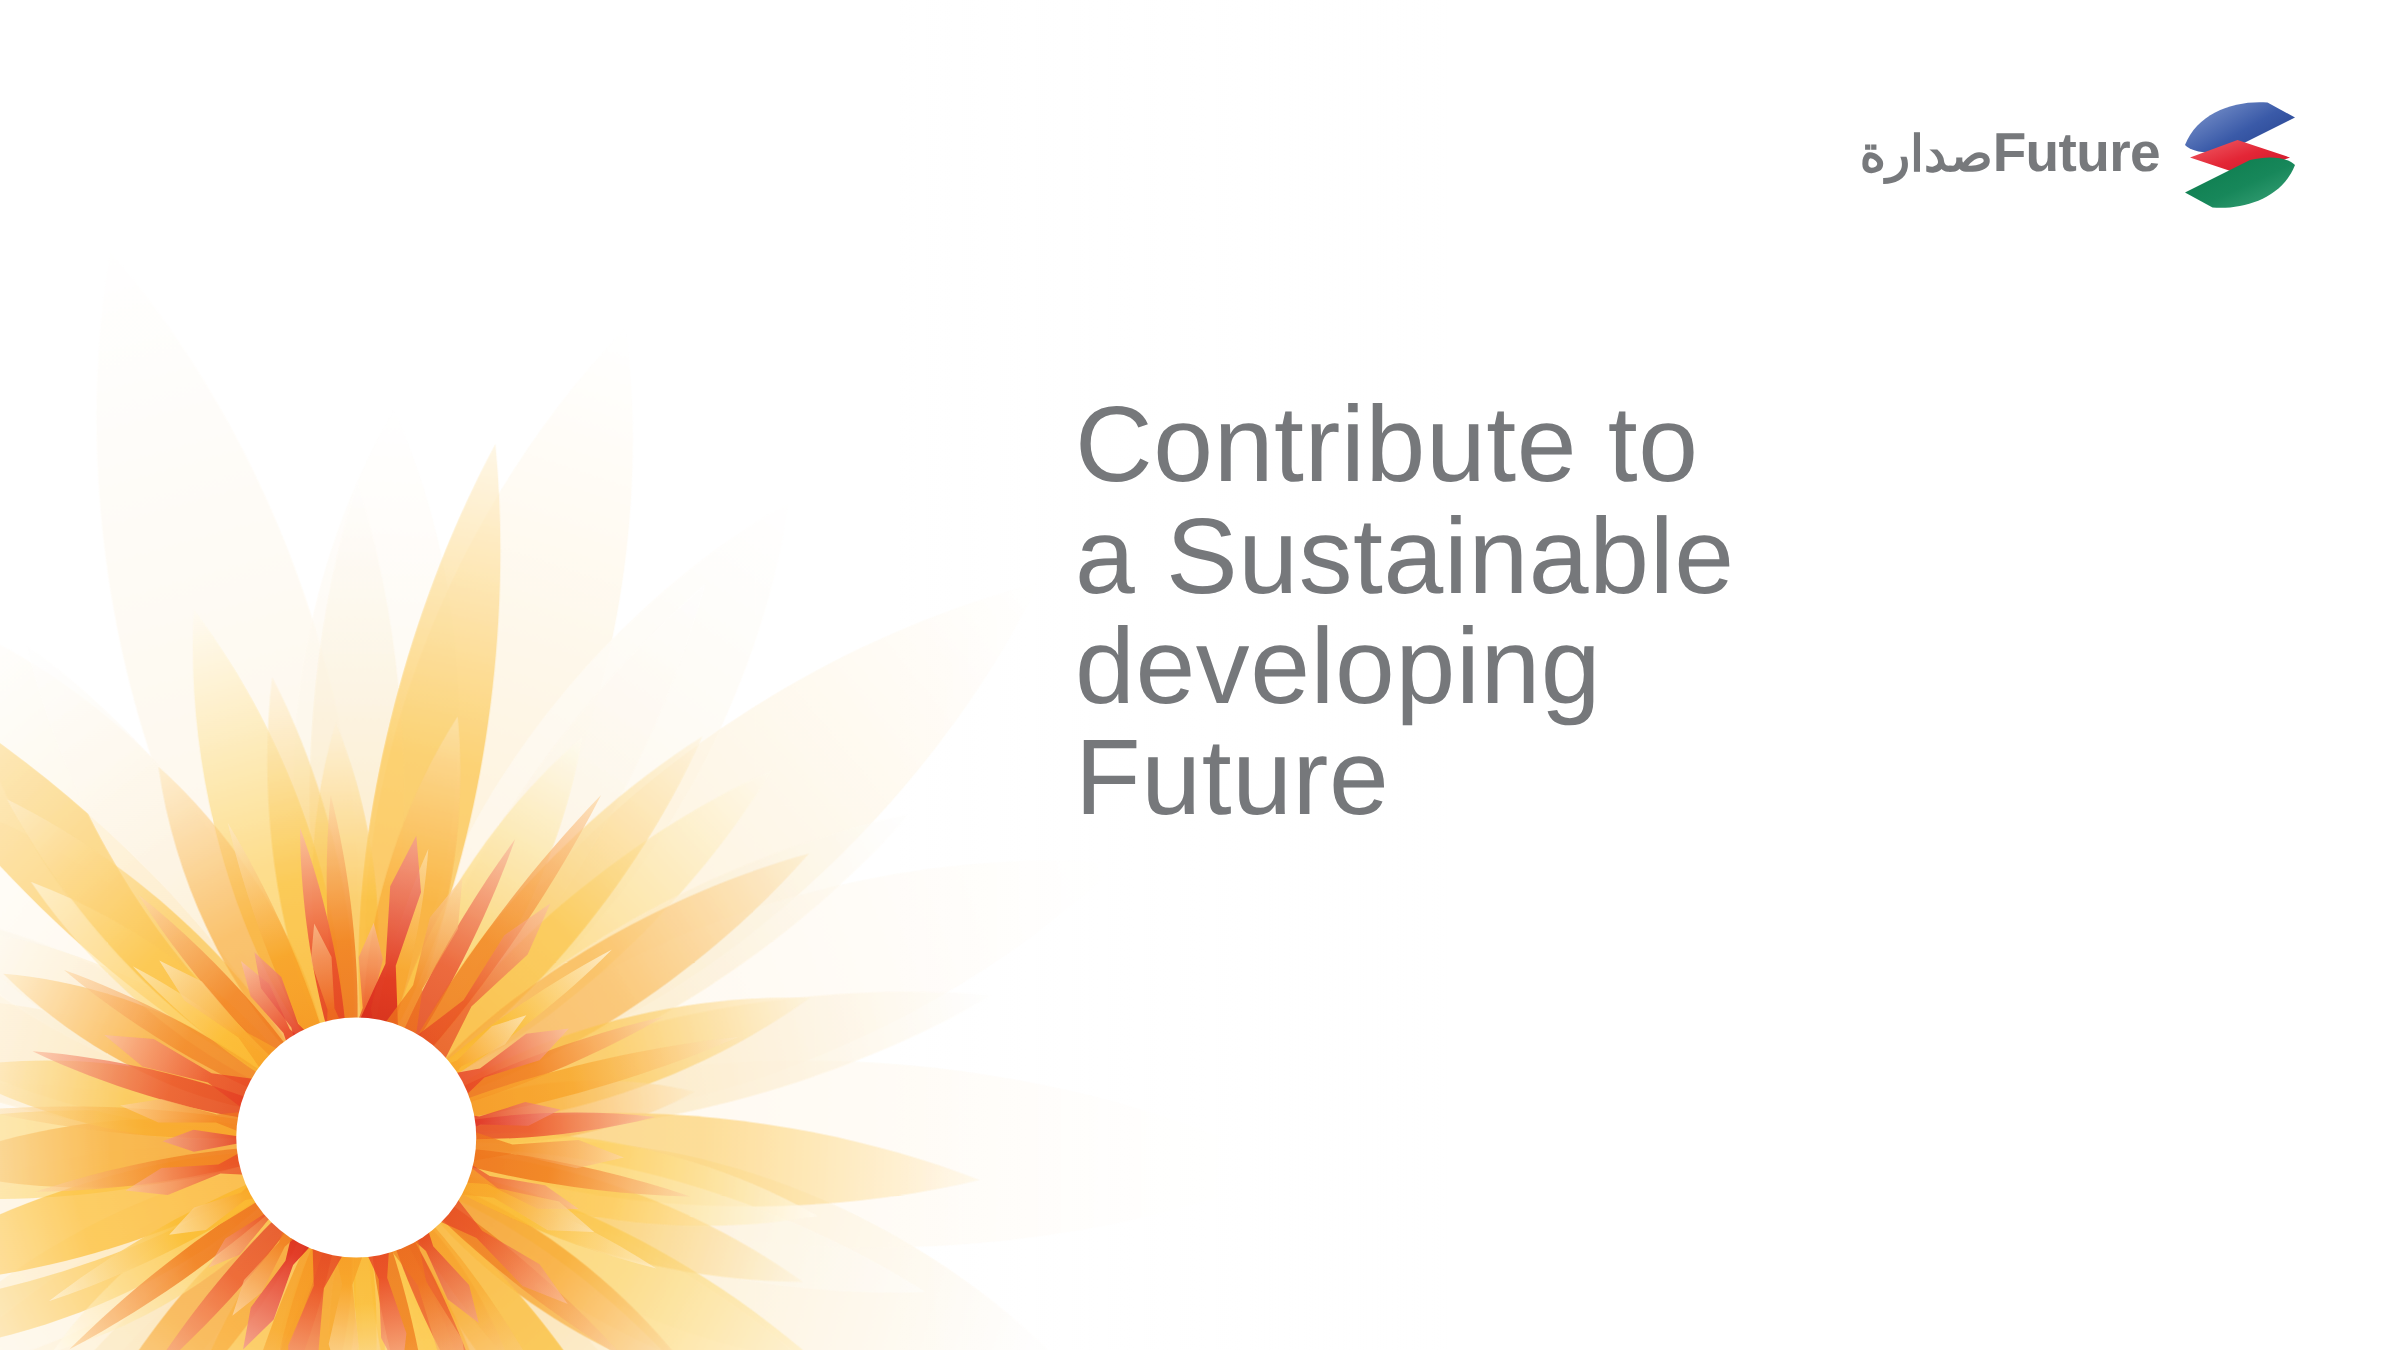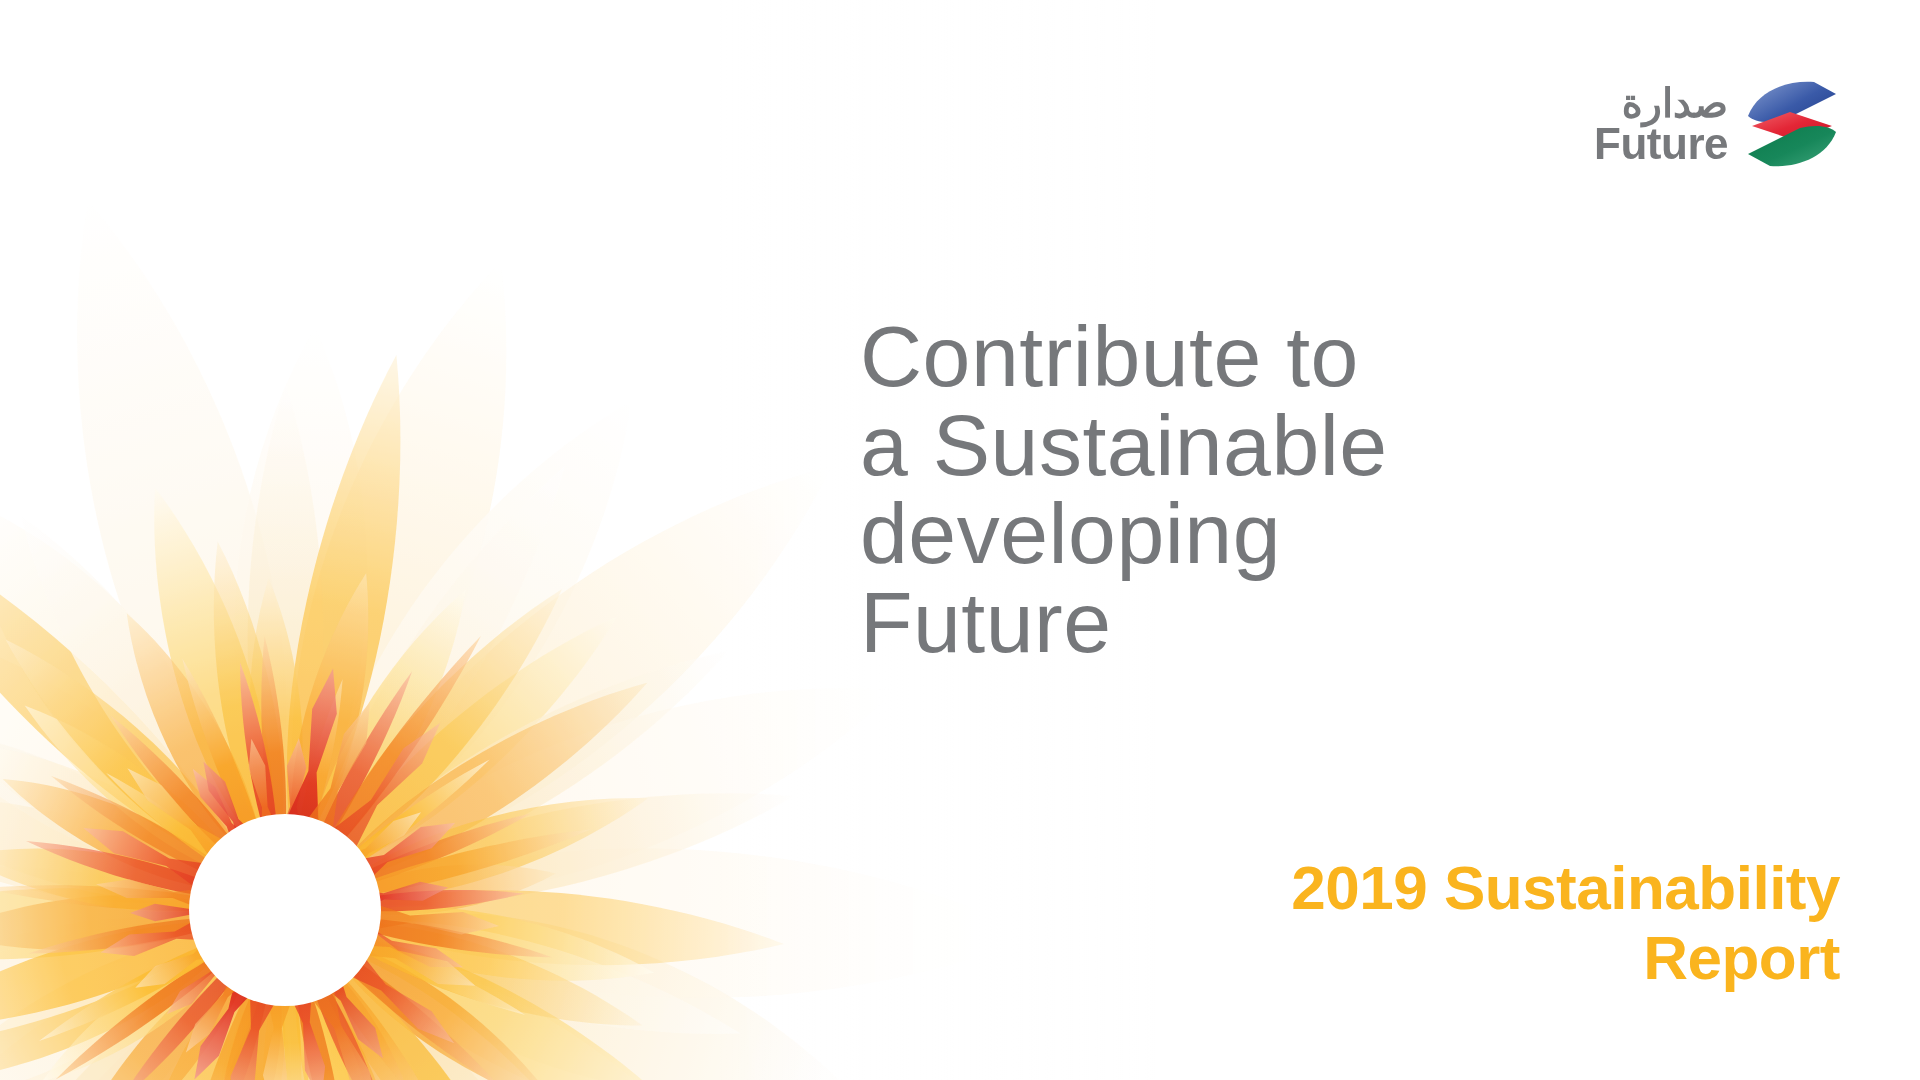--- a/index.html
+++ b/index.html
@@ -27,21 +27,21 @@
   #brand-logo {
     position:absolute;
     right:80px; top:72px;
     display:flex;
     align-items:center;
     gap:16px;
     height:104px;
   }
   #logo-wordmark {
     display:flex;
-    flex-direction:column;
+    flex-direction:row;
     align-items:flex-end;
     justify-content:flex-end;
     line-height:1;
   }
   #logo-arabic {
     font-size:40px;
     font-weight:bold;
     color:#77797C;
     letter-spacing:0px;
     direction:rtl;
@@ -342,18 +342,14 @@
     </div>
   </div>
 
   <h1 id="headline">
     <span class="hl-line">Contribute to</span>
     <span class="hl-line">a Sustainable</span>
     <span class="hl-line">developing</span>
     <span class="hl-line">Future</span>
   </h1>
 
-  <div id="report-title">
-    <span class="rt-line">2019 Sustainability</span>
-    <span class="rt-line">Report</span>
-  </div>
 
 </div>
 
 </body></html>

